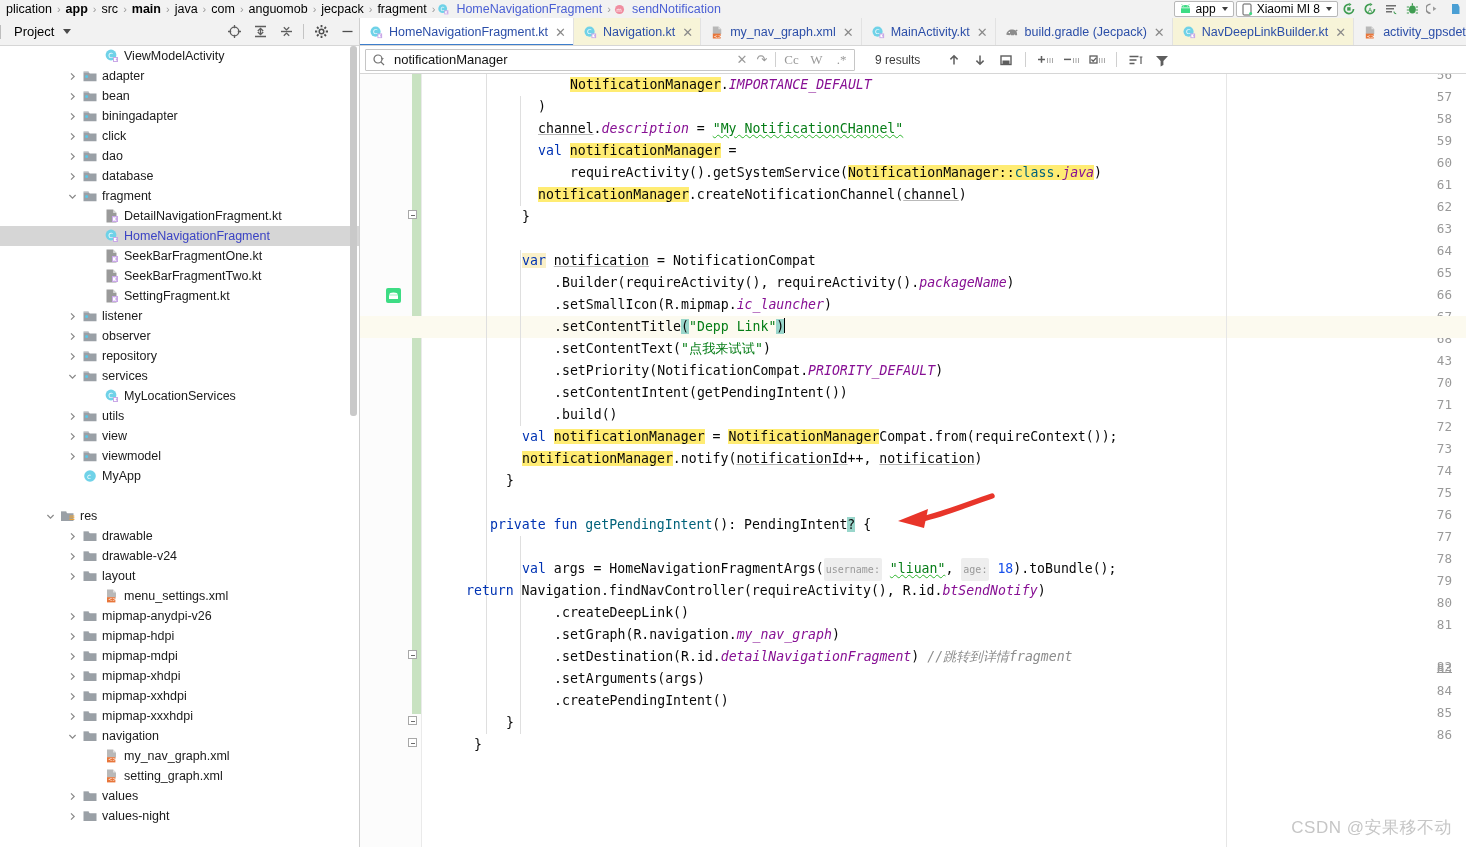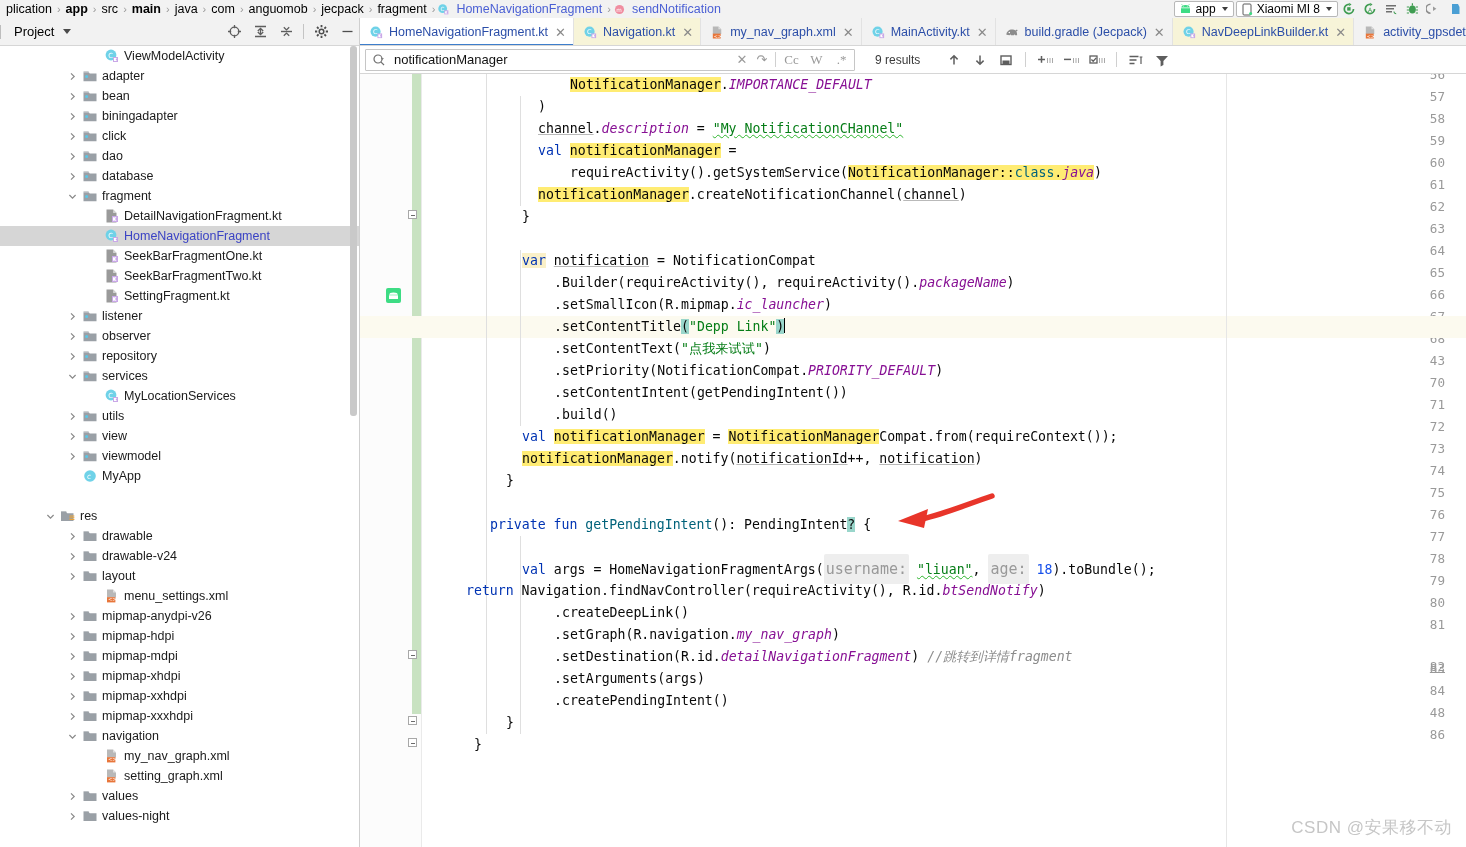--- a/index.html
+++ b/index.html
@@ -122,21 +122,21 @@
   .editor {
     position: absolute; left: 360px; top: 74px; width: 1106px; height: 773px;
     background: #ffffff; overflow: hidden;
     font-family: "DejaVu Sans Mono", monospace;
     font-size: 13.2px;
   }
   .gutter { position: absolute; left: 0; top: 0; width: 62px; height: 773px; background: #fcfcfc; }
   .gutter-border { position: absolute; left: 61px; top: 0; width: 1px; height: 773px; background: #eaeaea; }
   .annot-strip { position: absolute; left: 52px; top: 0; width: 10px; height: 640px; background: #c8e2c1; }
   .ln {
-    position: absolute; right: 0; width: 62px; padding-right: 21px;
+    position: absolute; right: 0; width: 62px; padding-right: 14px;
     text-align: right; color: #999999; font-size: 12.6px;
     font-family: "DejaVu Sans Mono", monospace; height: 22px; line-height: 22px;
   }
   .code-area { position: absolute; left: 62px; top: 0; right: 0; bottom: 0; }
   .cline { position: absolute; left: 0; height: 22px; line-height: 22px; white-space: pre; }
   .hl-row { position: absolute; left: -62px; width: 1168px; height: 22px; background: #fcfaef; }
   .indent-guide { position: absolute; width: 1px; background: #dfdfdf; }
 
   
   .kw { color: #0033b3; }
@@ -144,21 +144,21 @@
   .num { color: #1750eb; }
   .fld { color: #871094; font-style: italic; }
   .com { color: #8c8c8c; font-style: italic; }
   .fn  { color: #00627a; }
   .pln { color: #080808; }
   .und { text-decoration: underline; text-decoration-color: #b9b9b9; }
   .sq  { text-decoration: underline; text-decoration-style: wavy; text-decoration-color: #2db52d; text-decoration-thickness: 1px; }
   .mark { background: #ffec73; }
   .selmark { background: #99d6cb; }
   .paramhint {
-    background: #eeeeee; color: #999999; font-size: 15px;
+    background: #eeeeee; color: #999999; font-size: 10px;
     border-radius: 2px; padding: 6px 2px; font-family: "DejaVu Sans Mono", monospace;
   }
   .caret-bar { display:inline-block; width:1px; height:15px; background:#000; vertical-align:-2px; }
 
   
   .fold { position: absolute; width: 9px; height: 9px; border: 1px solid #a8a8a8; background: #fff; }
   .fold::after { content:""; position:absolute; left:1.5px; top:3.5px; width:4px; height:1px; background:#6b6b6b; }
 
   
   .gutter-run {
@@ -1046,21 +1046,21 @@
         <div class="ln" style="top: 408px;">75</div>
         <div class="ln" style="top: 430px;">76</div>
         <div class="ln" style="top: 452px;">77</div>
         <div class="ln" style="top: 474px;">78</div>
         <div class="ln" style="top: 496px;">79</div>
         <div class="ln" style="top: 518px;">80</div>
         <div class="ln" style="top: 540px;">81</div>
         <div class="ln" style="top: 582px; text-decoration: underline;">82</div>
         <div class="ln" style="top: 584px;">83</div>
         <div class="ln" style="top: 606px;">84</div>
-        <div class="ln" style="top: 628px;">48</div>
+        <div class="ln" style="top: 628px;">85</div>
         <div class="ln" style="top: 650px;">86</div>
       </div>
 
     <div class="fold" style="left:48px; top:136px;"></div>
     <div class="fold" style="left:48px; top:576px;"></div>
     <div class="fold" style="left:48px; top:642px;"></div>
     <div class="fold" style="left:48px; top:664px;"></div>
 
     <div class="gutter-run" style="left:26px; top:214px;">
       <svg width="11" height="9" viewBox="0 0 11 9">

